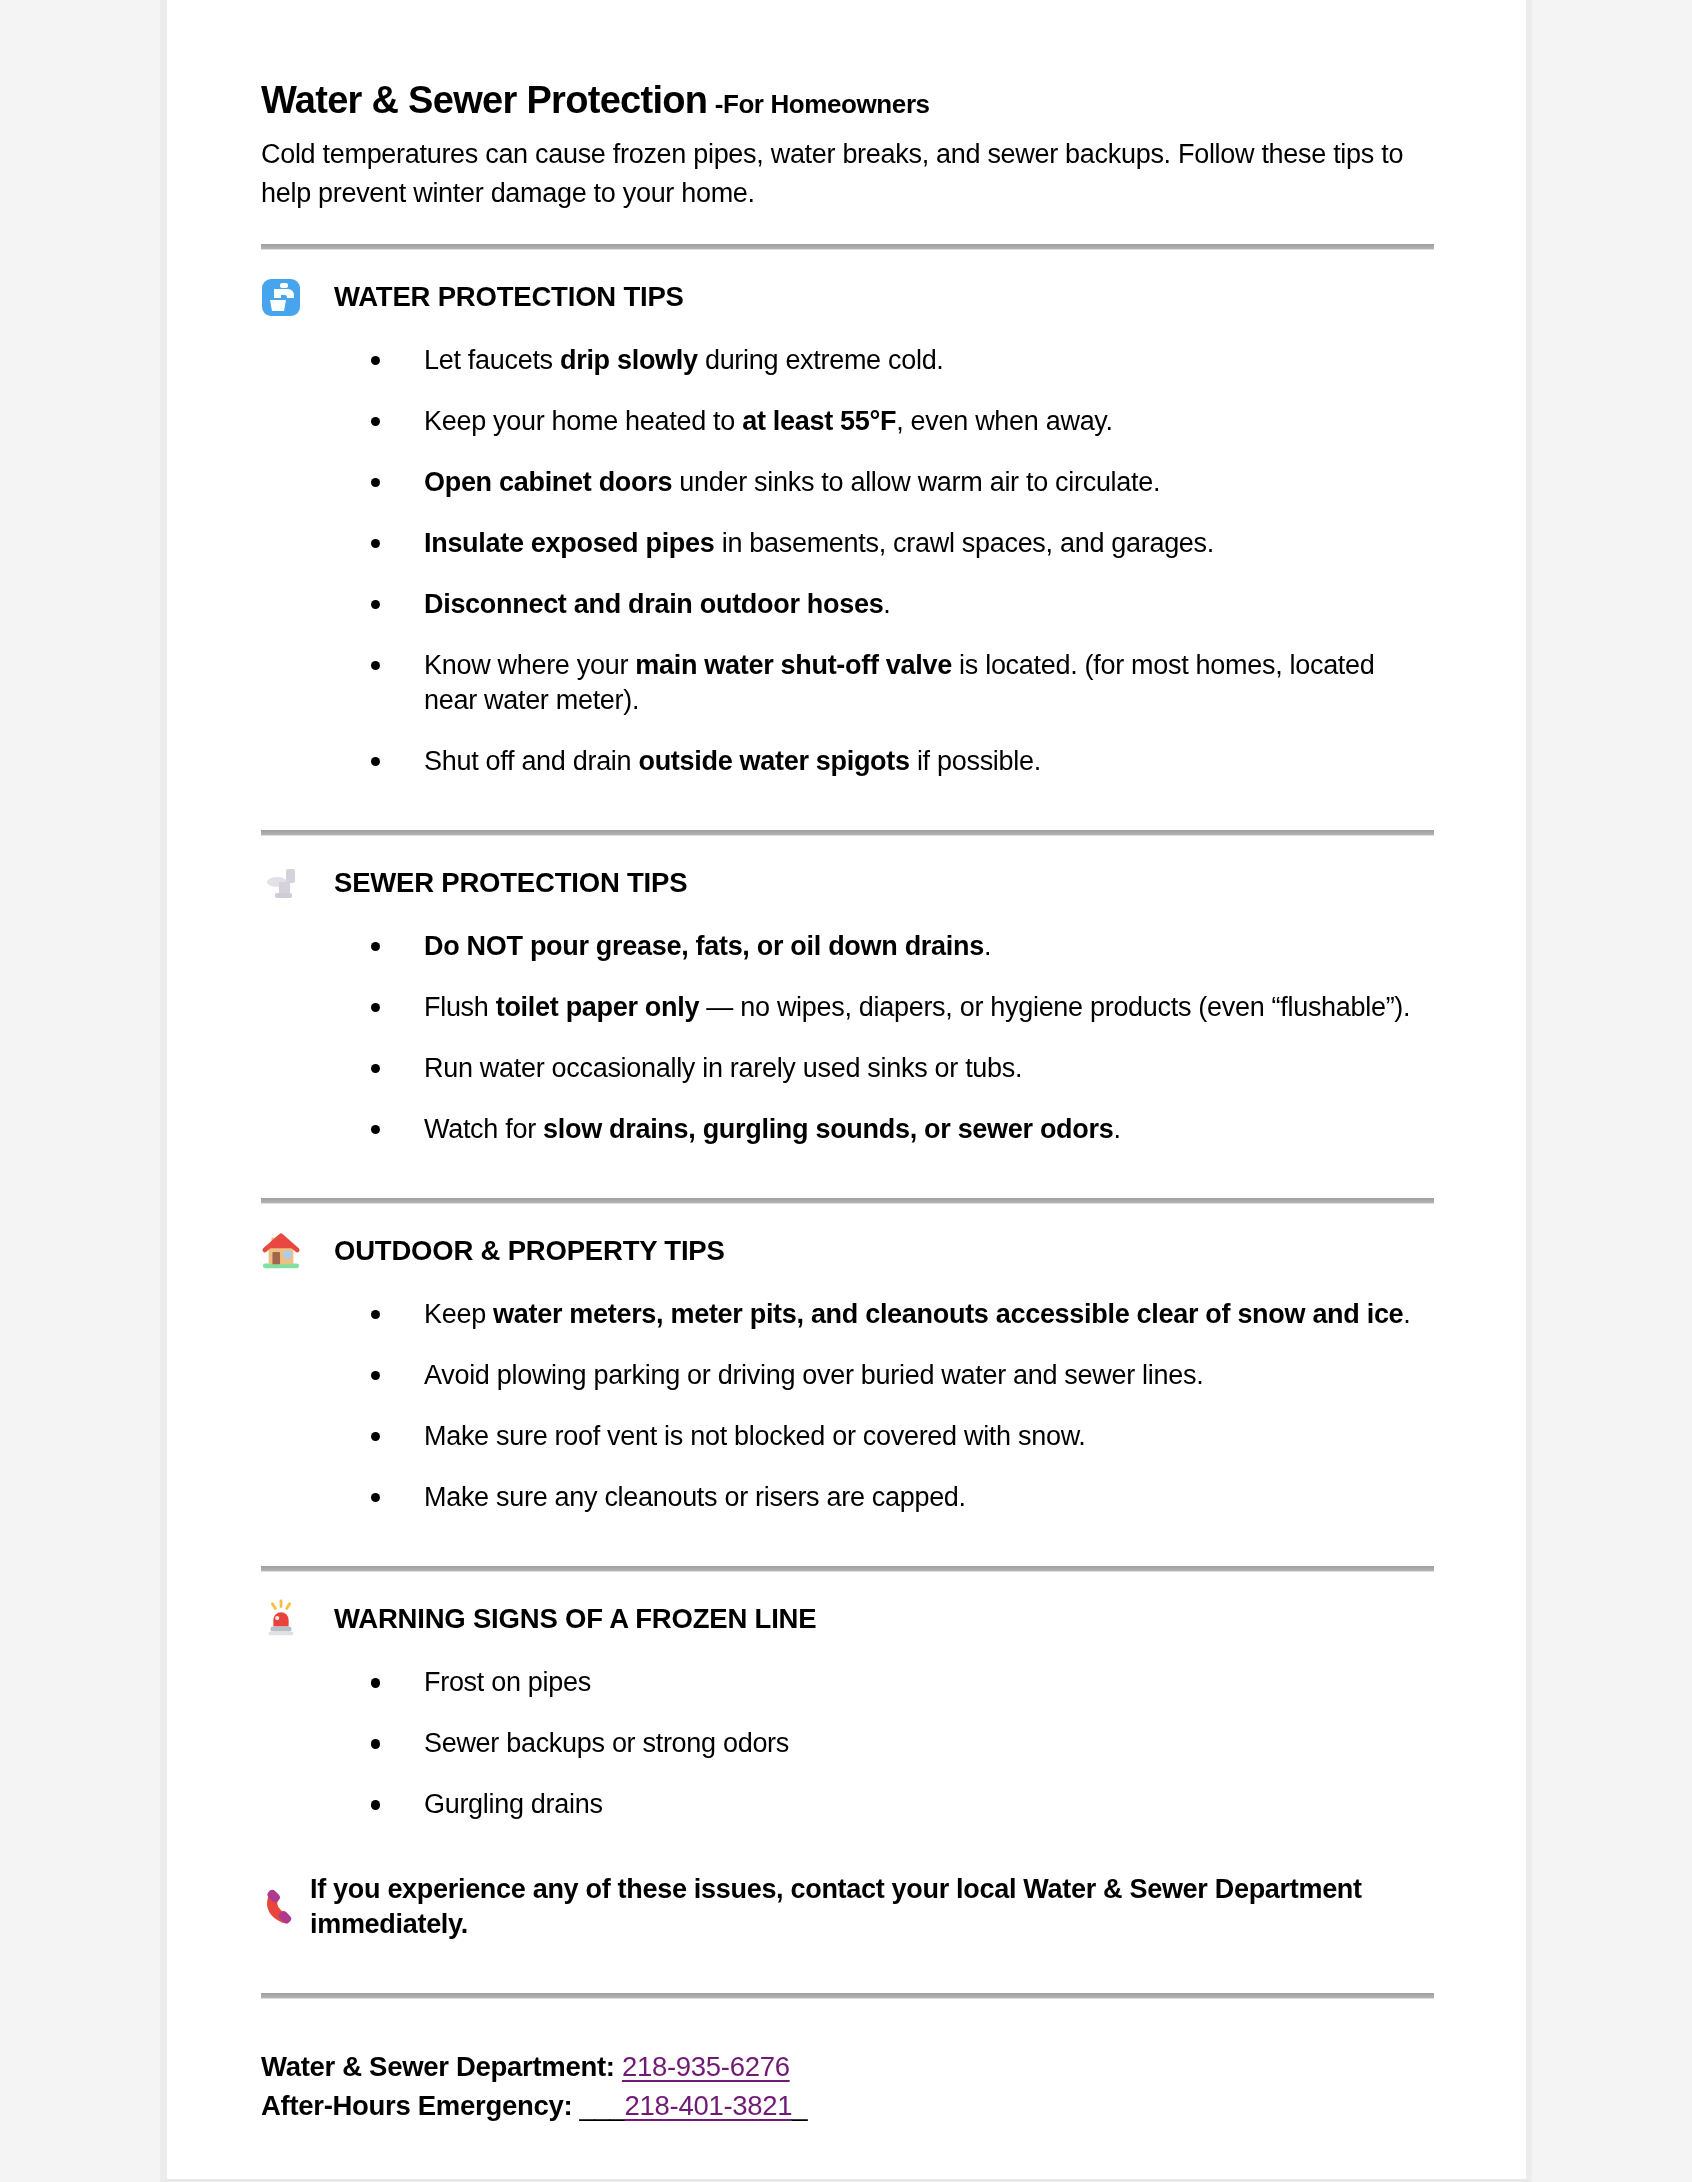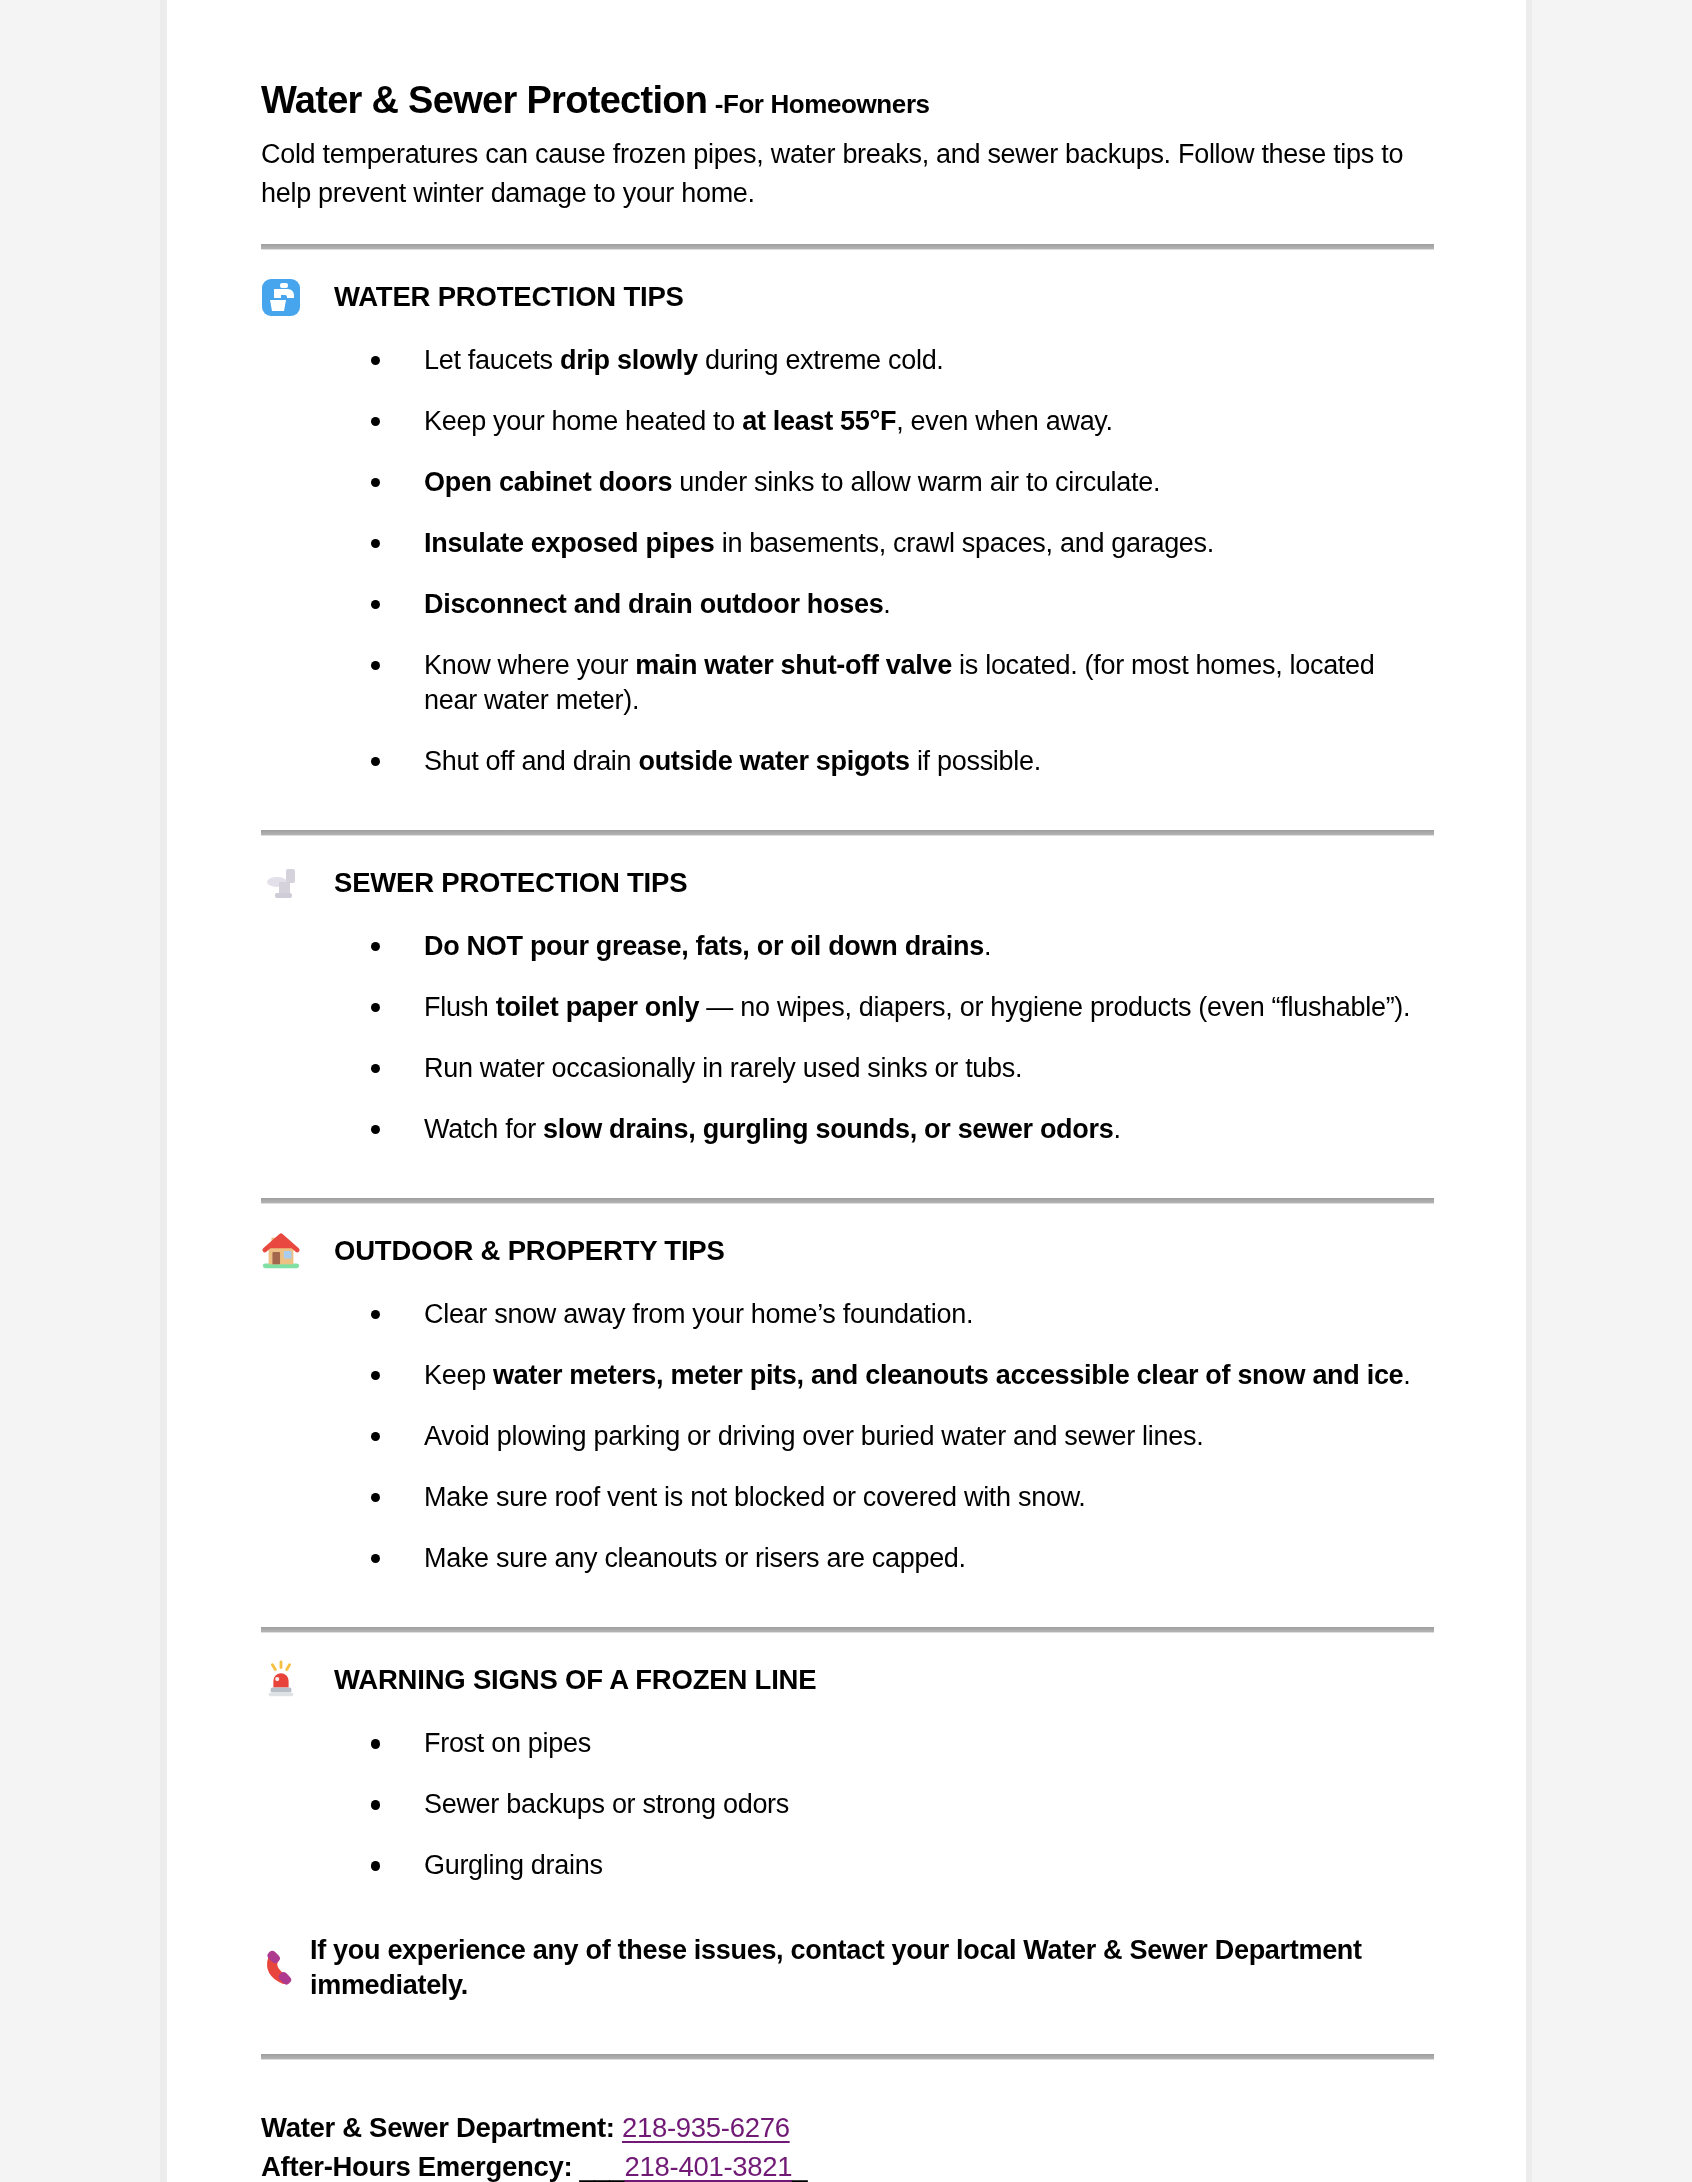--- a/index.html
+++ b/index.html
@@ -113,21 +113,20 @@
             <rect x="8" y="15" width="26" height="19" fill="#edc184"></rect>
             <polygon points="7,17 21,5 35,17" fill="#e8483f"></polygon>
             <path d="M4 19 L21 4 L38 19" stroke="#e8483f" stroke-width="5" fill="none" stroke-linecap="round" stroke-linejoin="round"></path>
             <rect x="12" y="21" width="8" height="13" rx="1" fill="#a3674d"></rect>
             <rect x="24" y="20" width="8" height="8" rx="1" fill="#a8cdf0"></rect>
           </svg>
         </span>
         <span class="sec-title">OUTDOOR &amp; PROPERTY TIPS</span>
       </div>
       <ul class="tips">
-          <li><span>Clear snow away from your home’s foundation.</span></li>
           <li><span>Keep </span><b>water meters, meter pits, and cleanouts accessible clear of snow and ice</b><span>.</span></li>
           <li><span>Avoid plowing parking or driving over buried water and sewer lines.</span></li>
           <li><span>Make sure roof vent is not blocked or covered with snow.</span></li>
           <li><span>Make sure any cleanouts or risers are capped.</span></li>
         </ul>
     </div>
 
     <div class="divider"></div>
 
     <div class="section">

